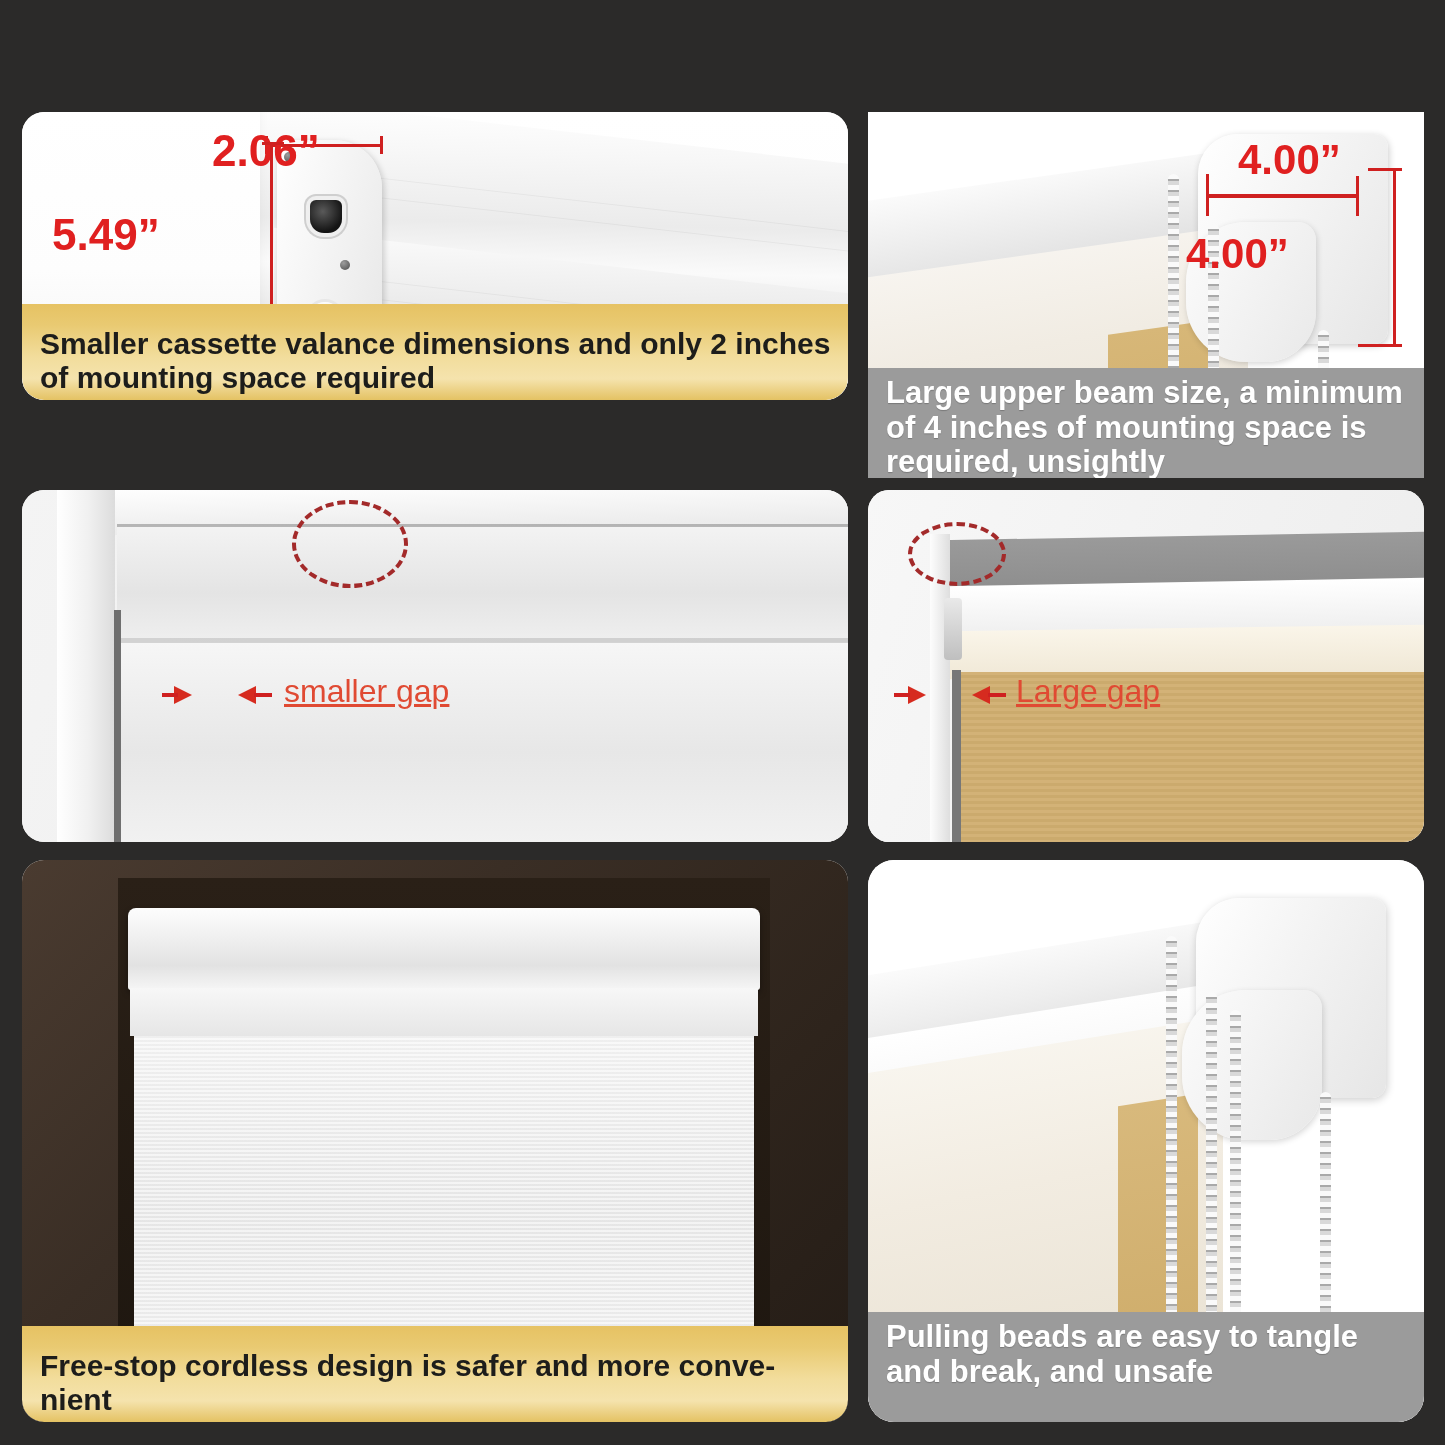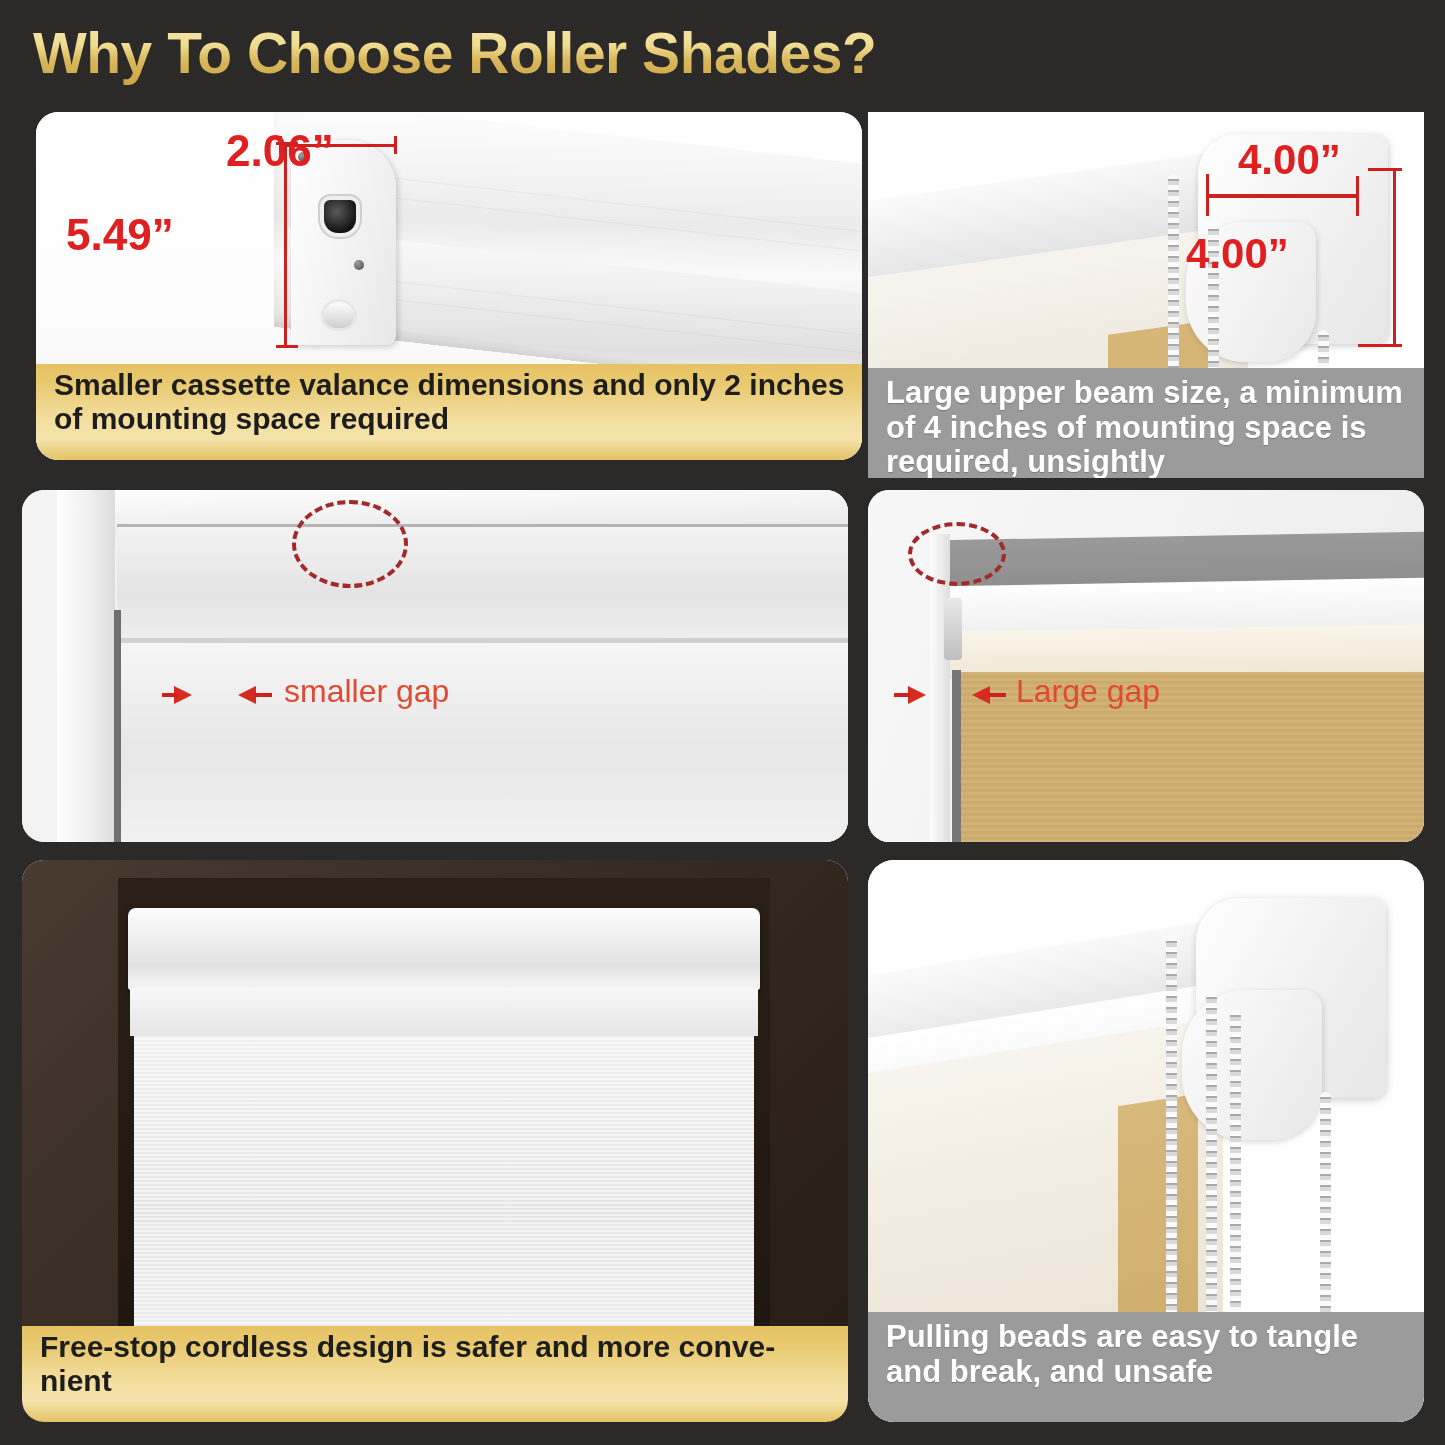--- a/index.html
+++ b/index.html
@@ -27,21 +27,21 @@
   .panel{position:absolute;overflow:hidden;background:#fff;}
   .panel.left{border-radius:22px;}
   .panel.right{border-radius:0;}
 
   .photo{position:absolute;left:0;top:0;right:0;bottom:0;overflow:hidden;}
 
   
   .cap{
     position:absolute;left:0;right:0;bottom:0;
     box-sizing:border-box;
-    padding:4px 16px 8px 18px;
+    padding:23px 16px 8px 18px;
     font-weight:bold;
     line-height:1.12;
   }
   .cap.gold{
     background:linear-gradient(180deg,#e6c263 0%,#e9ca72 22%,#f2dd9c 55%,#f5e3ad 78%,#e4c263 100%);
     color:#1d1d1b;
     font-size:30px;
     border-bottom-left-radius:22px;border-bottom-right-radius:22px;
     height:96px;
   }
@@ -51,21 +51,21 @@
     font-size:31px;
     height:110px;
     padding-top:8px;
     text-shadow:0 1px 1px rgba(0,0,0,.22);
   }
   .dimtext{
     position:absolute;color:#e02020;font-weight:bold;
     font-family:"Liberation Sans", sans-serif;
     white-space:nowrap;
   }
-  .gaptext{position:absolute;color:#e04a33;white-space:nowrap;font-size:32px;}
+  .gaptext{position:absolute;color:#e04a33;white-space:nowrap;font-size:32px;text-decoration:underline;}
   .rline{position:absolute;background:#cf2020;}
   .dashed-ell{
     position:absolute;border:4px dashed #a32a2a;border-radius:50%;
   }
 
   
   .arrL,.arrR{position:absolute;width:0;height:0;border-top:9px solid transparent;border-bottom:9px solid transparent;}
   .arrR{border-left:18px solid #d62b1f;}
   .arrL{border-right:18px solid #d62b1f;}
 
@@ -210,23 +210,22 @@
     border-radius:44px 14px 14px 62px;box-shadow:1px 2px 8px rgba(0,0,0,.2);}
   #p6 .bracket2{position:absolute;left:314px;top:130px;width:140px;height:150px;
     background:linear-gradient(120deg,#fcfcfc,#e8e8e8);
     border-radius:64px 18px 52px 64px;box-shadow:1px 2px 6px rgba(0,0,0,.16);}
 </style>
 </head>
 <body>
 
 <div class="page">
 
-  <div class="title">Why To Choose Roller Shades?</div>
-
-  <div class="panel left" id="p1" style="left:36px;top:112px;width:826px;height:348px;">
+
+  <div class="panel left" id="p1" style="left:22px;top:112px;width:826px;height:288px;">
     <div class="photo">
       <div class="bg"></div>
       <div class="beam"></div>
       <div class="beam2"></div>
       <div class="streak" style="left:330px;top:92px;width:520px;transform:skewY(6.5deg);"></div>
       <div class="streak" style="left:340px;top:112px;width:505px;transform:skewY(6.5deg);"></div>
       <div class="streak" style="left:350px;top:196px;width:490px;transform:skewY(6.5deg);"></div>
       <div class="streak" style="left:355px;top:214px;width:480px;transform:skewY(6.5deg);"></div>
       <div class="endcap"></div>
       <div class="knob"></div>

